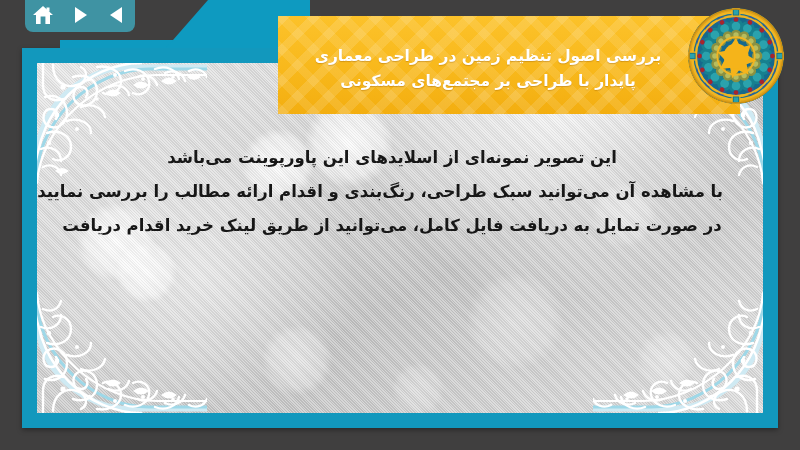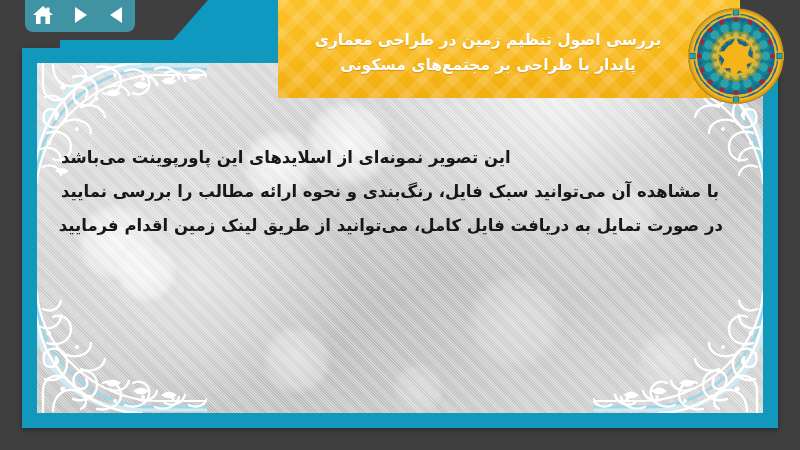--- a/index.html
+++ b/index.html
@@ -66,21 +66,21 @@
     width: 700px;
     height: 8px;
     background: #0e9ac0;
     z-index: 18;
   }
 
   
   #title-bar {
     position: absolute;
     left: 278px;
-    top: 0;
+    top: 16px;
     width: 462px;
     height: 98px;
     background: #f7b81c;
     background-image:
       repeating-linear-gradient(135deg,
         rgba(255,255,255,0.13) 0px,
         rgba(255,255,255,0.13) 9px,
         rgba(255,255,255,0.0) 9px,
         rgba(255,255,255,0.0) 22px),
       repeating-linear-gradient(45deg,
@@ -167,21 +167,21 @@
   #orn-br { right: 0; bottom: 0; transform: scale(-1,-1); }
 
   
   #body-text {
     position: absolute;
     left: 24px;
     right: 40px;
     top: 78px;
     z-index: 30;
     direction: rtl;
-    text-align: left;
+    text-align: center;
   }
   .body-line {
     color: #171717;
     font-size: 16.5px;
     line-height: 2.05;
     font-weight: bold;
     white-space: nowrap;
     direction: rtl;
   }
 
@@ -363,22 +363,22 @@
           <circle cx="106" cy="16" r="2"></circle>
             <circle cx="136" cy="14" r="1.8"></circle>
           <path d="M96,22 q8,-7 16,0 q-8,7 -16,0 Z"></path>
           <path d="M124,18 q8,-7 16,0 q-8,7 -16,0 Z"></path>
           <path d="M68,30 q8,-7 16,0 q-8,7 -16,0 Z"></path>
         </g>
       </svg>
 
       <div id="body-text">
         <div class="body-line">این تصویر نمونه‌ای از اسلایدهای این پاورپوینت می‌باشد</div>
-        <div class="body-line">با مشاهده آن می‌توانید سبک فایل، رنگ‌بندی و نحوه ارائه مطالب را بررسی نمایید</div>
-        <div class="body-line">در صورت تمایل به دریافت فایل کامل، می‌توانید از طریق لینک زمین اقدام فرمایید</div>
+        <div class="body-line">با مشاهده آن می‌توانید سبک طراحی، رنگ‌بندی و اقدام ارائه مطالب را بررسی نمایید</div>
+        <div class="body-line">در صورت تمایل به دریافت فایل کامل، می‌توانید از طریق لینک خرید اقدام دریافت</div>
       </div>
 
     </div>
   </div>
 
   <div id="teal-underline"></div>
   <div id="teal-wedge"></div>
 
   <div id="title-bar">
     <div class="title-line">بررسی اصول تنظیم زمین در طراحی معماری</div>

